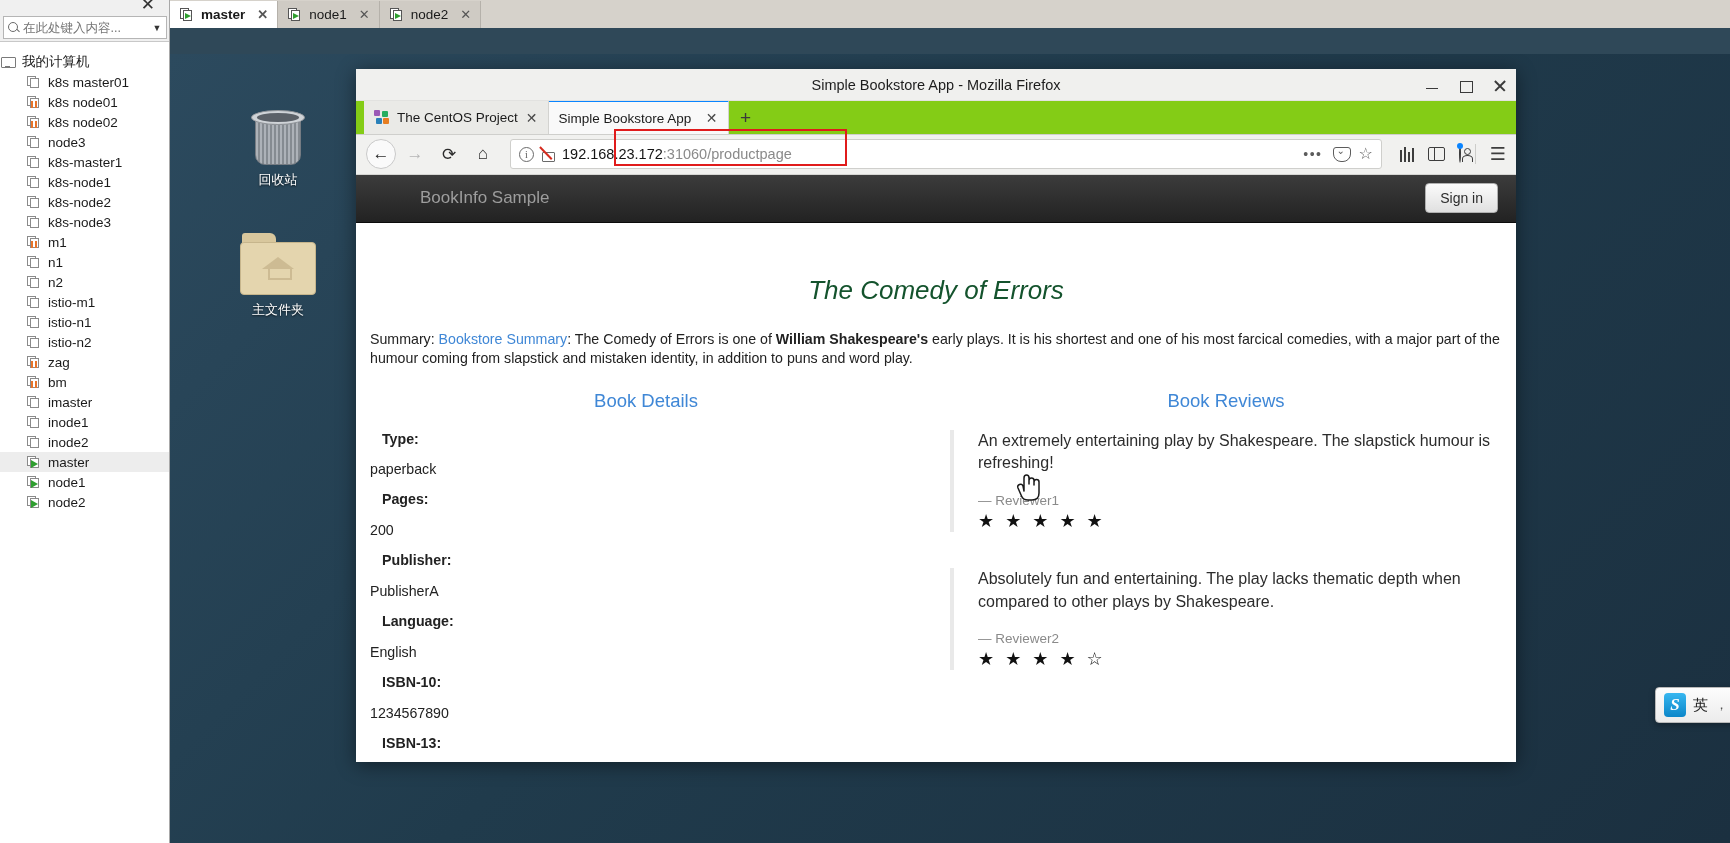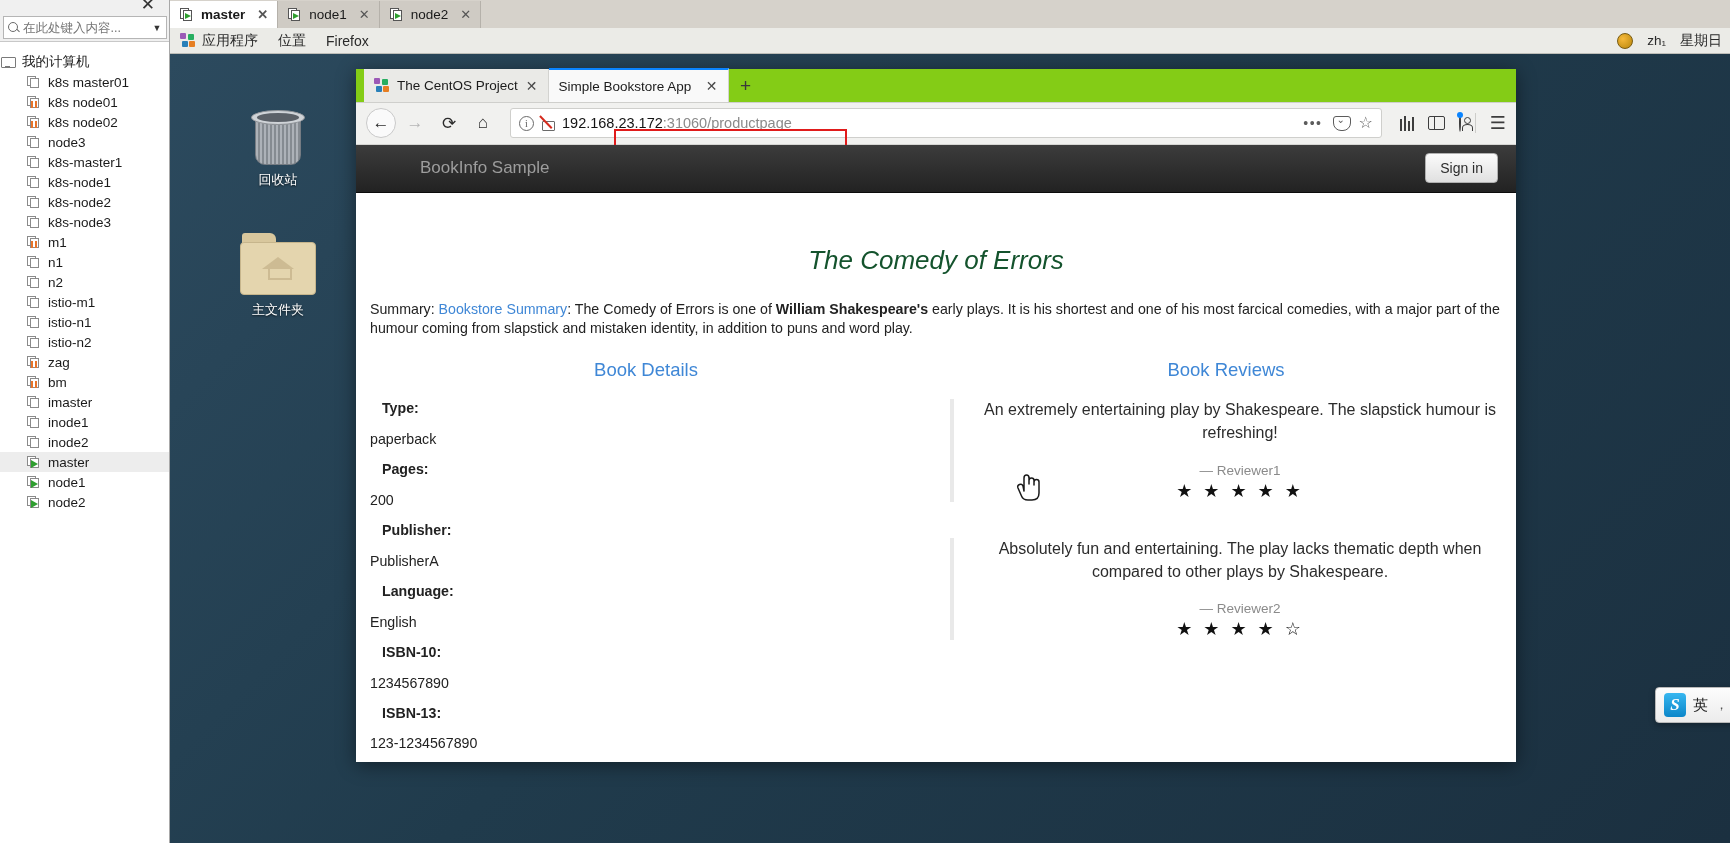--- a/index.html
+++ b/index.html
@@ -358,21 +358,21 @@
   #col-details { width: 50%; padding: 0 14px; }
   #col-reviews { width: 50%; padding: 0 14px; }
   .col-head {
     text-align: center; color: #3f87d6; font-size: 18.5px; font-weight: normal;
     margin: 0 0 18px 0;
   }
   .detail-line { font-size: 14.2px; color: #222; line-height: 1.30; }
   .detail-line dt { font-weight: bold; margin: 12px; }
   .detail-line dd { margin: 0 0 1px 0; }
   .review {
-    border-left: 4px solid #e9e9e9; padding: 0 0 0 24px; margin-bottom: 36px; text-align: center;
+    border-left: 4px solid #e9e9e9; padding: 0 0 0 24px; margin-bottom: 36px;
   }
   .review-text { font-size: 16px; color: #2c2c2c; line-height: 1.42; margin: 0; }
   .review-by { font-size: 13.5px; color: #8a8a8a; margin-top: 18px; }
   .stars { font-size: 18px; color: #111; letter-spacing: 3px; margin-top: 2px; }
 
   
   #cursor {
     position: absolute; left: 846px; top: 415px; width: 26px; height: 34px;
     pointer-events: none;
   }
@@ -602,38 +602,20 @@
         <span class="vico">
           <span class="b1"></span>
           <span class="b2"></span>
           <span class="pl"></span>
         </span>
         <span>node2</span>
         <span class="tabx">✕</span>
       </div>
     </div>
 
-  <div id="gnome-panel">
-    <div class="gn-item">
-      <span class="gn-logo">
-        <span class="c1"></span>
-          <span class="c2"></span>
-          <span class="c3"></span>
-          <span class="c4"></span>
-      </span>
-      <span>应用程序</span>
-    </div>
-    <div class="gn-item">位置</div>
-    <div class="gn-item">Firefox</div>
-    <div id="gn-right">
-      <span class="gn-face"></span>
-      <span class="gn-lang">zh₁</span>
-      <span class="gn-date">星期日</span>
-    </div>
-  </div>
 
   <div id="desktop">
 
     <div class="desk-icon" style="left:48px; top:45px;">
       <div class="glyph">
         <div class="trash">
             <div class="body"></div>
             <div class="rim"></div>
             <div class="rim-in"></div>
           </div>
@@ -647,20 +629,28 @@
             <div class="tabf"></div>
             <div class="bodyf"></div>
             <div class="home"></div>
           </div>
       </div>
       <div class="cap">主文件夹</div>
     </div>
 
     <div id="ff-window" style="left:186px; top:15px;">
 
+      <div id="ff-titlebar">
+        <div id="ff-title">Simple Bookstore App - Mozilla Firefox</div>
+        <div id="ff-winbtns">
+          <span class="winbtn min"></span>
+          <span class="winbtn max"></span>
+          <span class="winbtn close"></span>
+        </div>
+      </div>
 
       <div id="ff-tabbar">
           <div class="fftab">
             <span class="favicon">
               <span class="c1"></span>
               <span class="c2"></span>
               <span class="c3"></span>
               <span class="c4"></span>
             </span>
             <span class="label">The CentOS Project</span>

